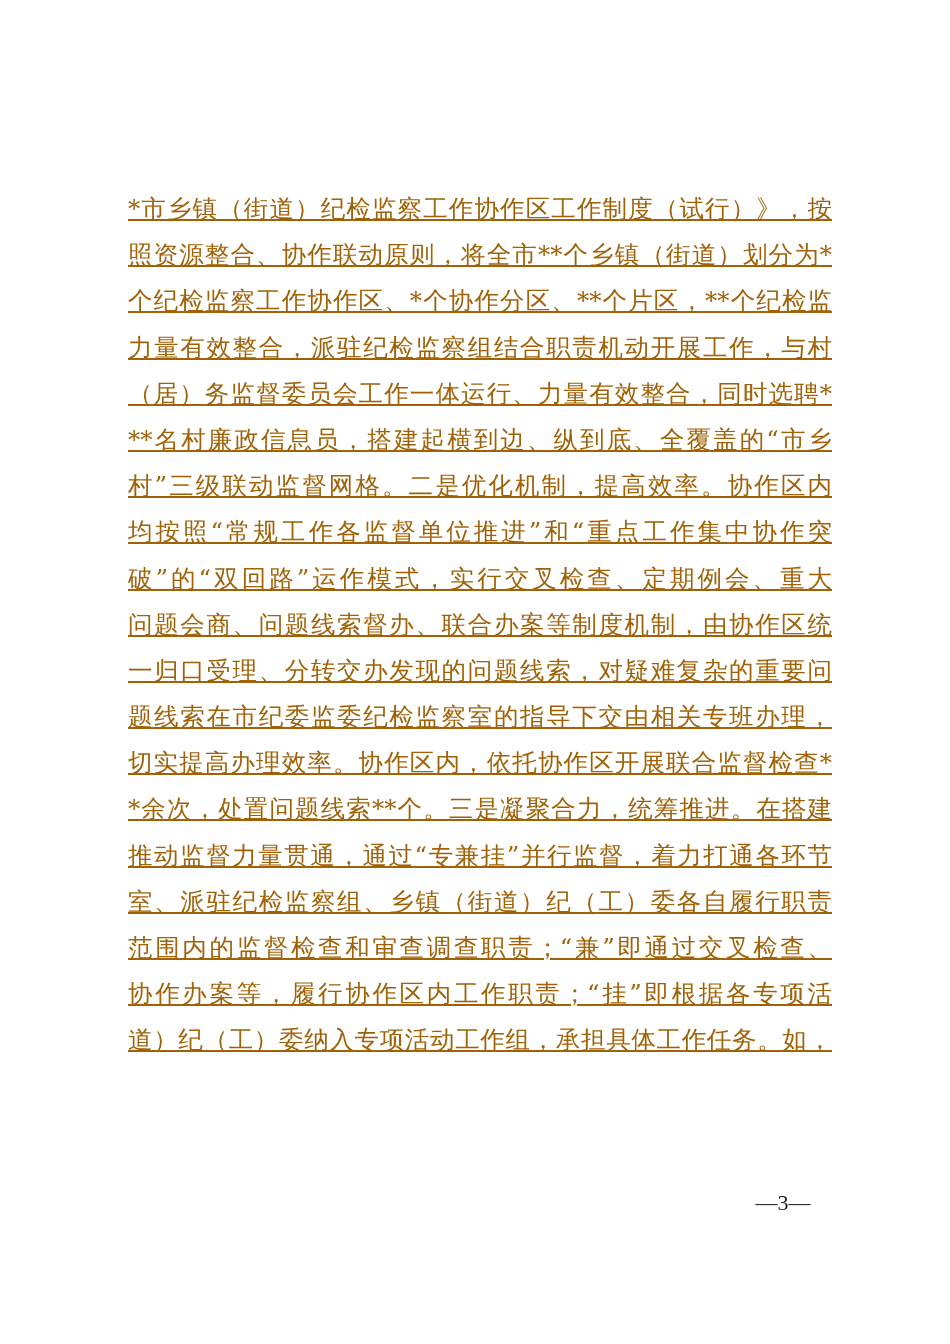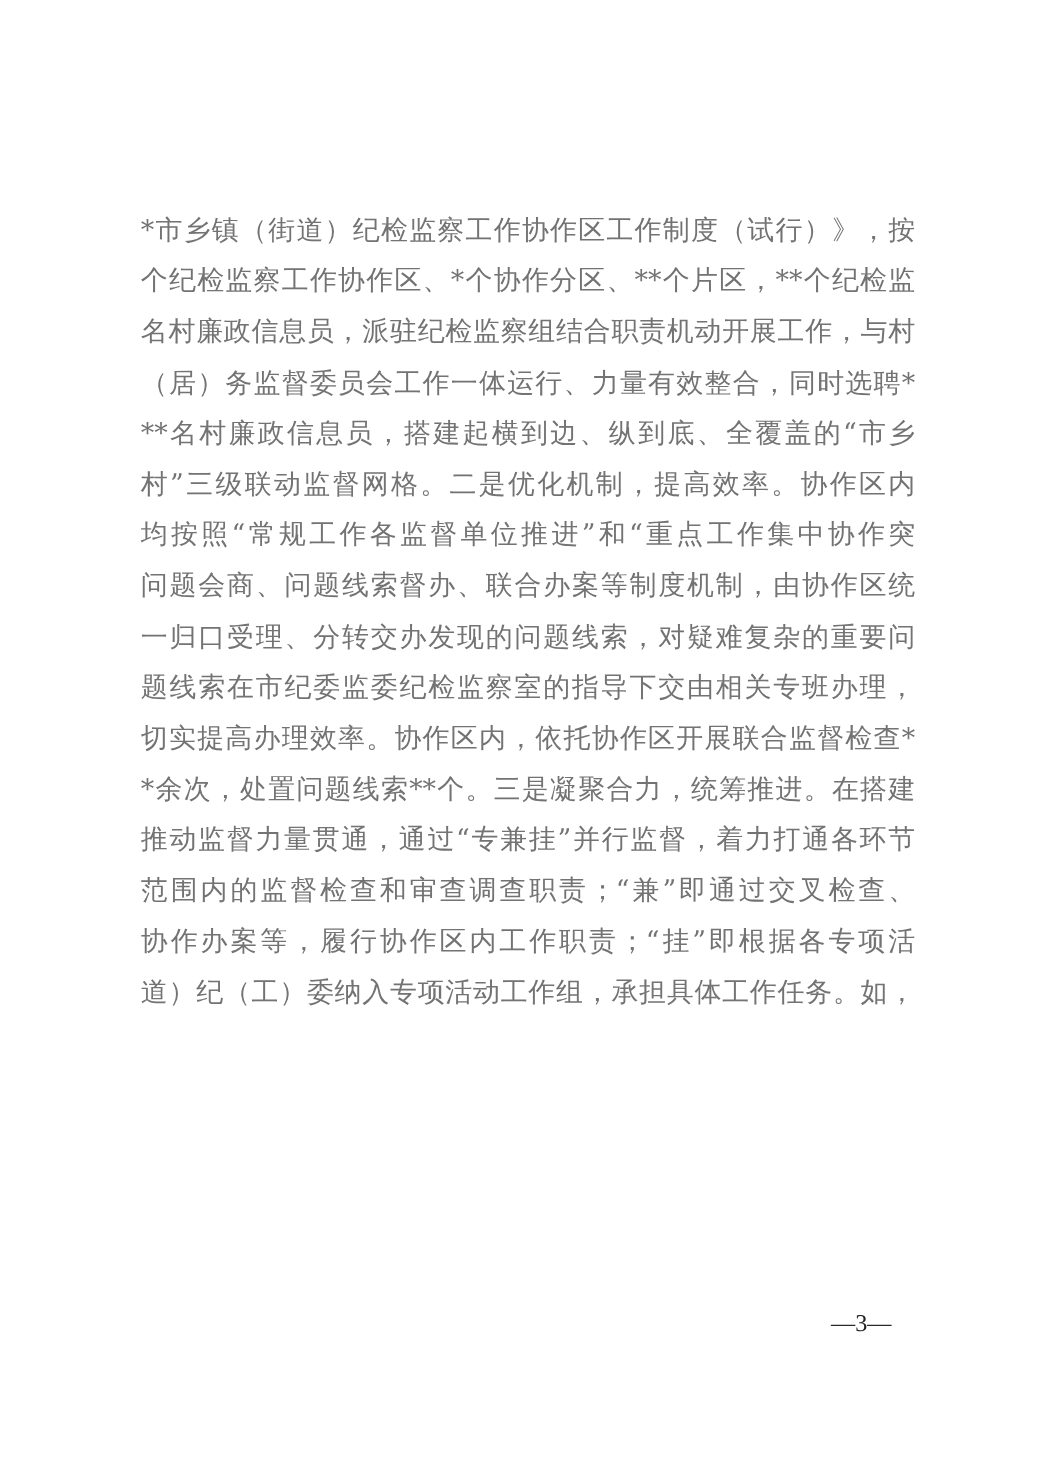--- a/index.html
+++ b/index.html
@@ -28,49 +28,53 @@
       width: 704px;
     }
     .line {
       height: 46.2px;
       line-height: 46.2px;
       font-size: 24.5px;
       white-space: nowrap;
       text-align: justify;
       text-align-last: justify;
       letter-spacing: 0px;
-      color: #737373;
+      color: #a16207;
+      text-decoration: underline;
     }
     .page-number {
       position: absolute;
       left: 748px;
       top: 1190px;
       width: 70px;
       text-align: center;
       font-family: "Liberation Serif", serif;
       font-size: 22px;
       color: #222;
     }
   </style>
 </head>
 <body>
 
 <div class="page">
   <div class="body-text">
     <div class="line">*市乡镇（街道）纪检监察工作协作区工作制度（试行）》，按</div>
+    <div class="line">照资源整合、协作联动原则，将全市**个乡镇（街道）划分为*</div>
     <div class="line">个纪检监察工作协作区、*个协作分区、**个片区，**个纪检监</div>
-    <div class="line">名村廉政信息员，派驻纪检监察组结合职责机动开展工作，与村</div>
+    <div class="line">力量有效整合，派驻纪检监察组结合职责机动开展工作，与村</div>
     <div class="line">（居）务监督委员会工作一体运行、力量有效整合，同时选聘*</div>
     <div class="line">**名村廉政信息员，搭建起横到边、纵到底、全覆盖的“市乡</div>
     <div class="line">村”三级联动监督网格。二是优化机制，提高效率。协作区内</div>
     <div class="line">均按照“常规工作各监督单位推进”和“重点工作集中协作突</div>
+    <div class="line">破”的“双回路”运作模式，实行交叉检查、定期例会、重大</div>
     <div class="line">问题会商、问题线索督办、联合办案等制度机制，由协作区统</div>
     <div class="line">一归口受理、分转交办发现的问题线索，对疑难复杂的重要问</div>
     <div class="line">题线索在市纪委监委纪检监察室的指导下交由相关专班办理，</div>
     <div class="line">切实提高办理效率。协作区内，依托协作区开展联合监督检查*</div>
     <div class="line">*余次，处置问题线索**个。三是凝聚合力，统筹推进。在搭建</div>
     <div class="line">推动监督力量贯通，通过“专兼挂”并行监督，着力打通各环节</div>
+    <div class="line">室、派驻纪检监察组、乡镇（街道）纪（工）委各自履行职责</div>
     <div class="line">范围内的监督检查和审查调查职责；“兼”即通过交叉检查、</div>
     <div class="line">协作办案等，履行协作区内工作职责；“挂”即根据各专项活</div>
     <div class="line">道）纪（工）委纳入专项活动工作组，承担具体工作任务。如，</div>
   </div>
   <div class="page-number">—3—</div>
 </div>
 
 </body></html>

